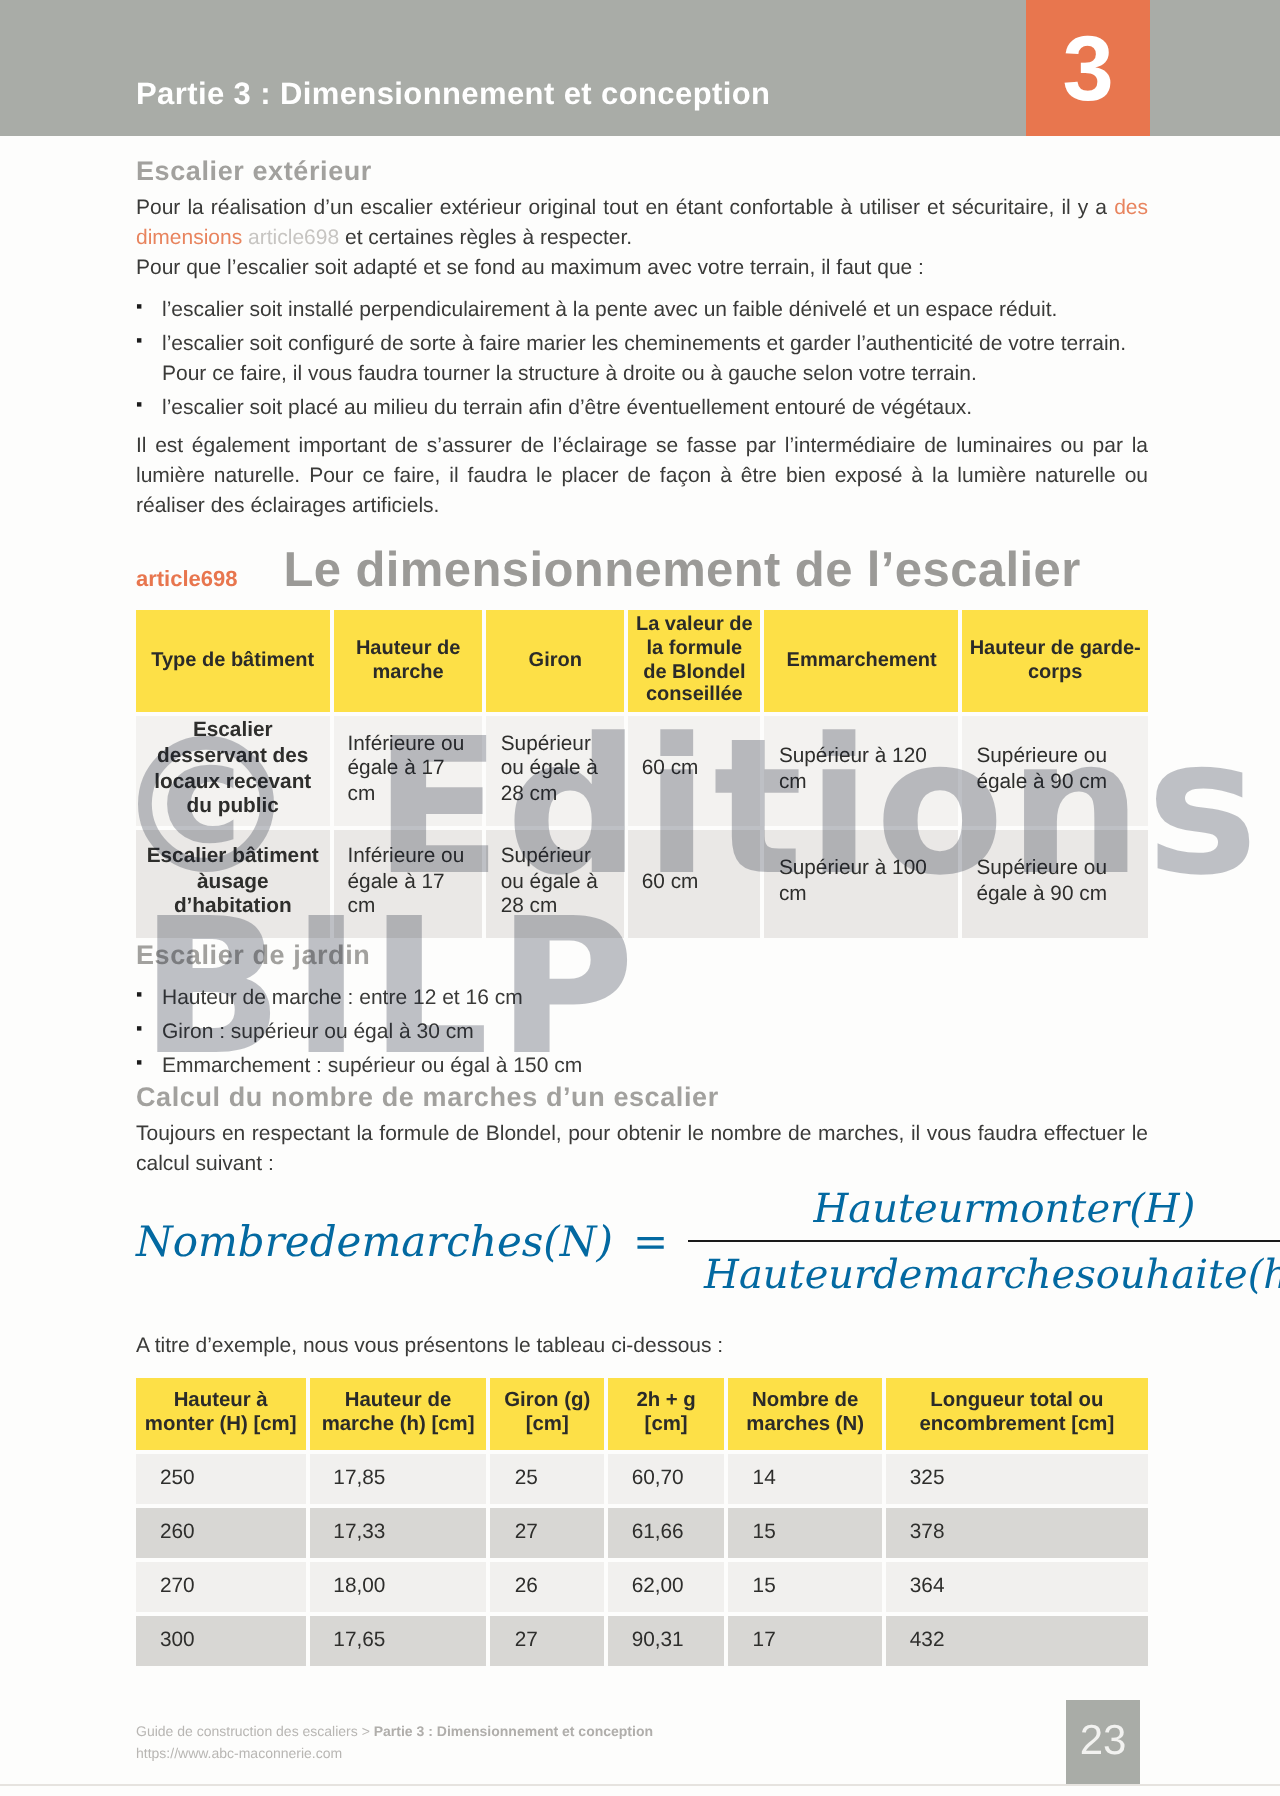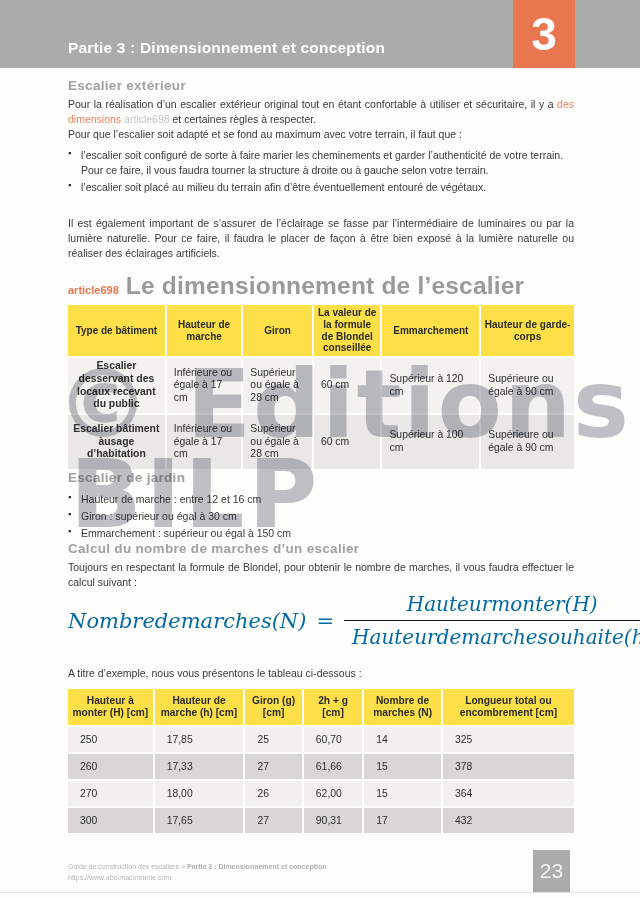--- a/index.html
+++ b/index.html
@@ -20,21 +20,21 @@
   h2.sec{margin:0;color:#a2a19e;font-size:13.5px;font-weight:bold;letter-spacing:0.3px;}
   p.body{margin:0;color:#3a3a38;font-size:10.5px;line-height:1.43;text-align:justify;}
   .link-orange{color:#e8845e;}
   .ref-gray{color:#c7c5c2;}
   ul.sqlist{list-style:none;margin:0;padding:0;}
   ul.sqlist li{position:relative;padding-left:13px;margin-bottom:2px;
     font-size:10.5px;line-height:1.43;color:#3a3a38;}
   ul.sqlist li::before{content:"▪";position:absolute;left:0;top:-1px;font-size:9px;color:#1c1c1c;}
   
   .art-ref{color:#e8764e;font-size:11px;font-weight:bold;}
-  .art-title{color:#9b9a97;font-size:24.5px;font-weight:bold;margin-left:7px;letter-spacing:0.2px;}
+  .art-title{color:#9b9a97;font-size:24.5px;font-weight:bold;margin-left:23px;letter-spacing:0.2px;}
   
   table{border-collapse:separate;border-spacing:2px;table-layout:fixed;width:510px;margin-left:-2px;}
   th{background:#fde047;color:#2b2b29;font-weight:bold;text-align:center;vertical-align:middle;line-height:1.18;}
   td{color:#2e2e2c;vertical-align:middle;}
   #table1 th{height:44px;font-size:10px;padding:2px 3px;}
   #table1 td{height:50px;font-size:10.4px;line-height:1.22;padding:2px 7px;text-align:left;}
   #table1 td:first-child{font-weight:bold;text-align:center;padding:2px 3px;}
   #table1 tbody tr:nth-child(1) td{background:#f3f2f0;}
   #table1 tbody tr:nth-child(2) td{background:#eae8e6;}
   #table2 th{height:32px;font-size:10.2px;padding:2px 4px;}
@@ -75,20 +75,21 @@
   <div class="wm2">BILP</div>
 </div>
 
 <h2 class="sec blk" style="top:78px;">Escalier extérieur</h2>
 
 <p class="body blk" style="top:97px;"><span>Pour la réalisation d’un escalier extérieur original tout en étant confortable à utiliser et sécuritaire, il y a </span><span class="link-orange">des dimensions</span><span class="ref-gray"> article698</span><span> et certaines règles à respecter.</span></p>
 
 <p class="body blk" style="top:127px;">Pour que l’escalier soit adapté et se fond au maximum avec votre terrain, il faut que :</p>
 
 <ul class="sqlist blk" style="top:148px;">
+    <li>l’escalier soit installé perpendiculairement à la pente avec un faible dénivelé et un espace réduit.</li>
     <li>l’escalier soit configuré de sorte à faire marier les cheminements et garder l’authenticité de votre terrain. Pour ce faire, il vous faudra tourner la structure à droite ou à gauche selon votre terrain.</li>
     <li>l’escalier soit placé au milieu du terrain afin d’être éventuellement entouré de végétaux.</li>
   </ul>
 
 <p class="body blk" style="top:216px;">Il est également important de s’assurer de l’éclairage se fasse par l’intermédiaire de luminaires ou par la lumière naturelle. Pour ce faire, il faudra le placer de façon à être bien exposé à la lumière naturelle ou réaliser des éclairages artificiels.</p>
 
 <div class="blk" style="top:272px;">
   <span class="art-ref">article698</span><span class="art-title">Le dimensionnement de l’escalier</span>
 </div>
 

